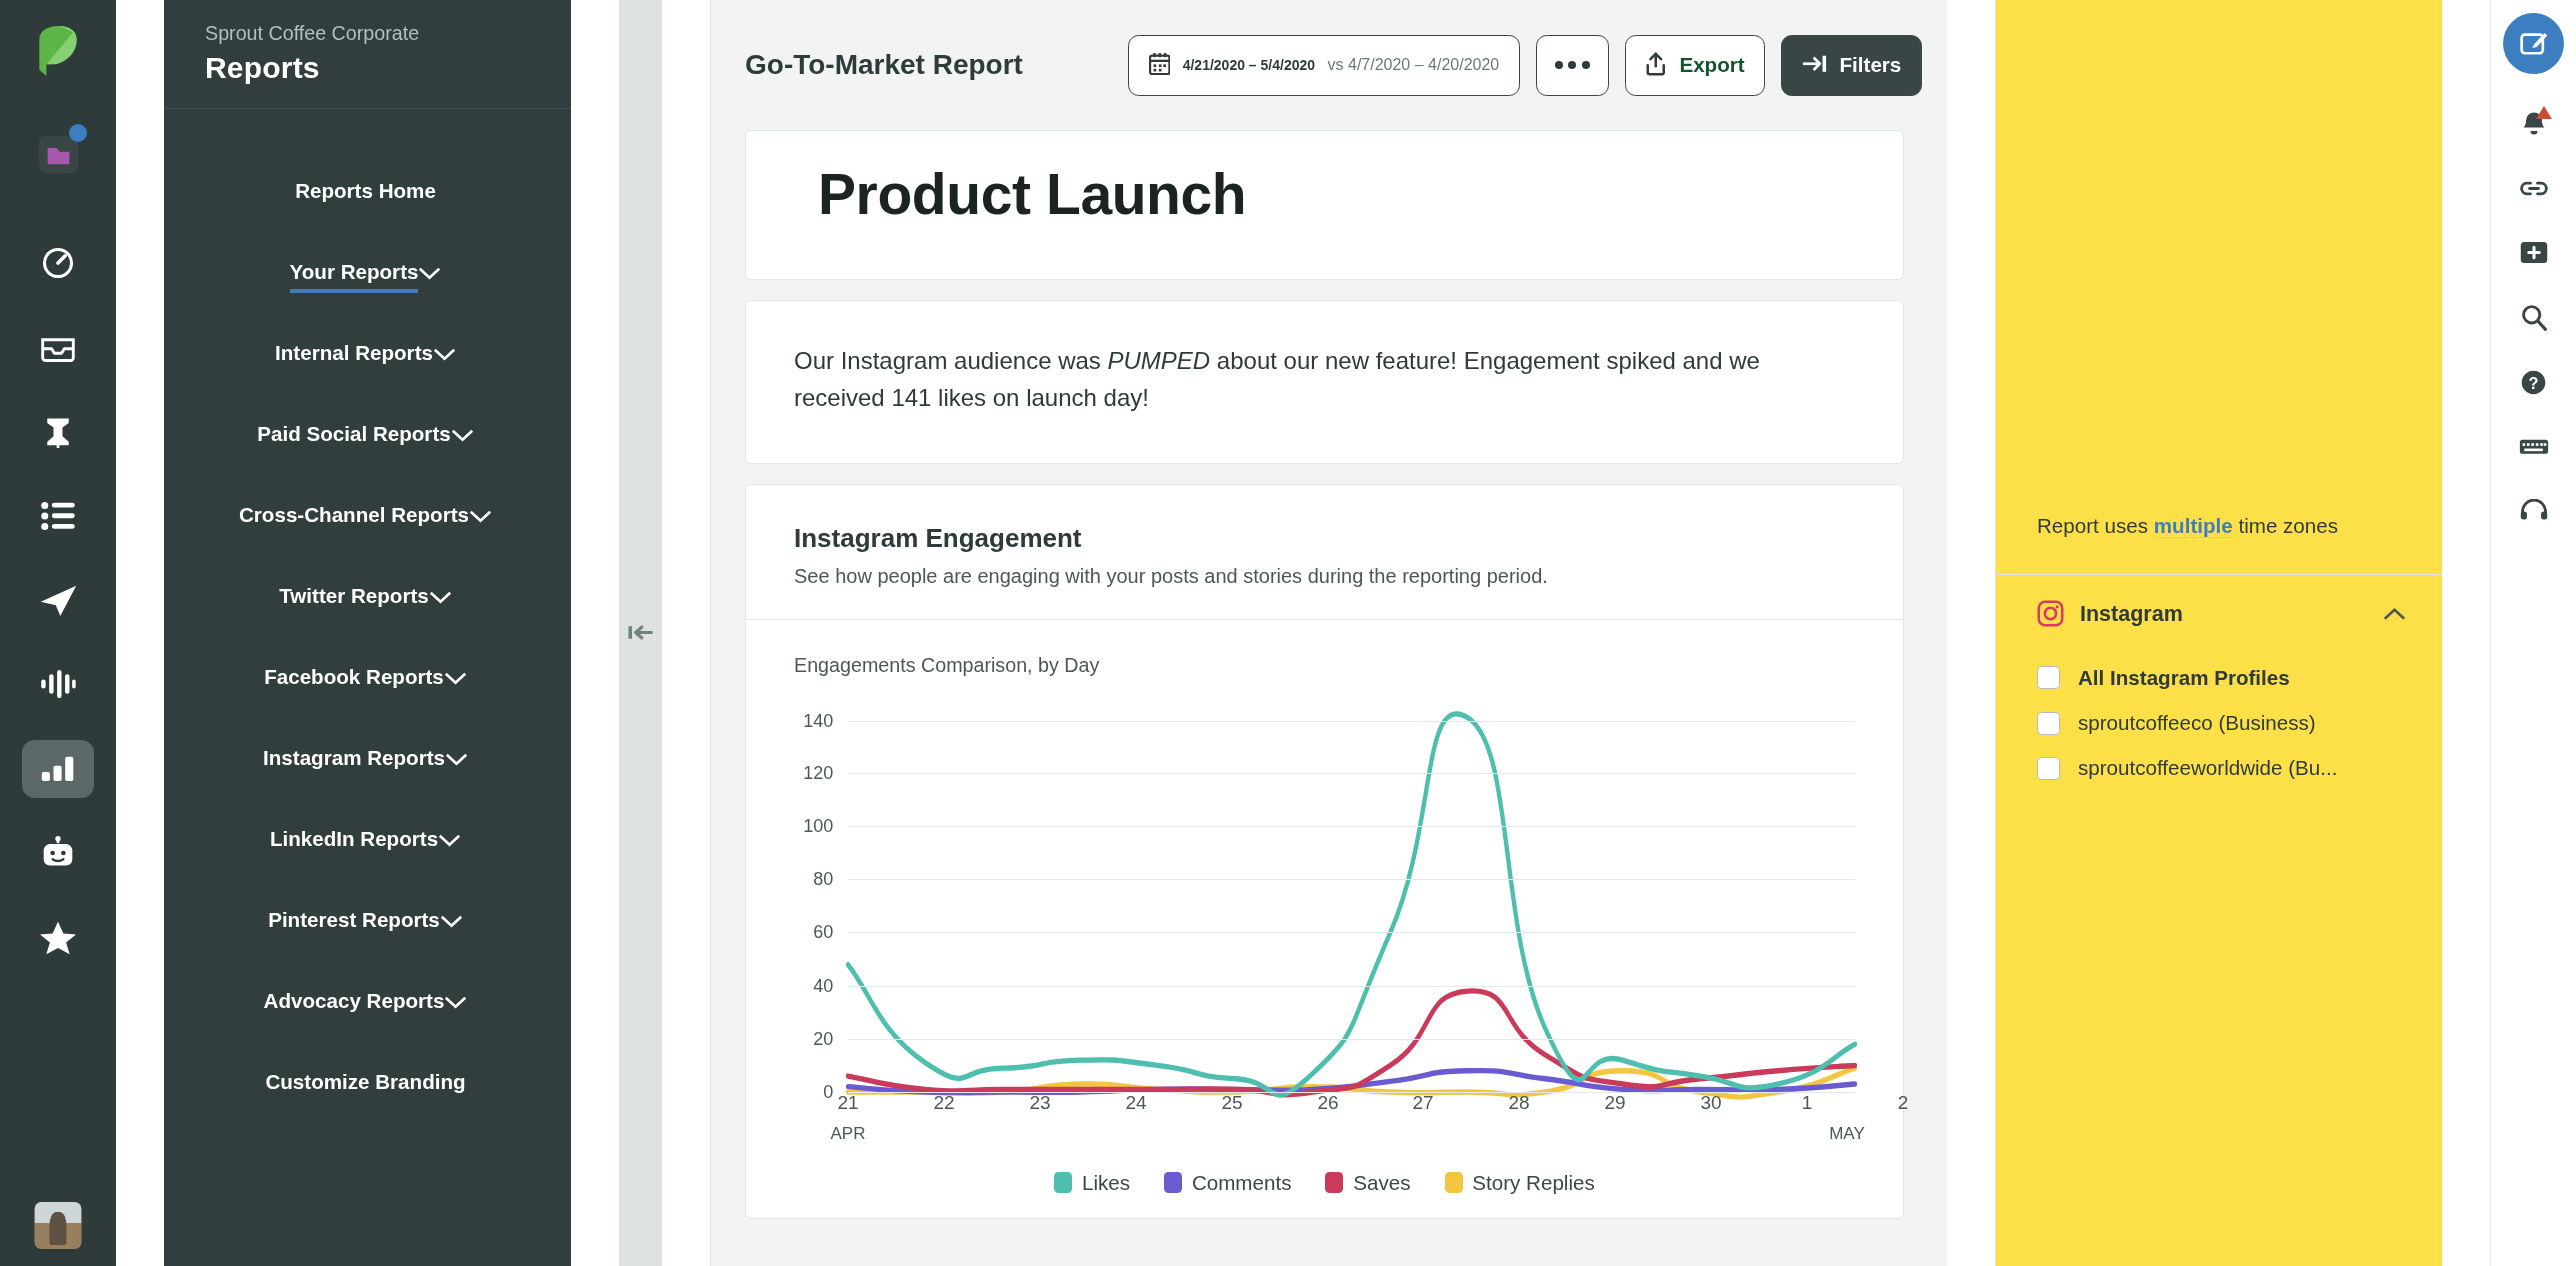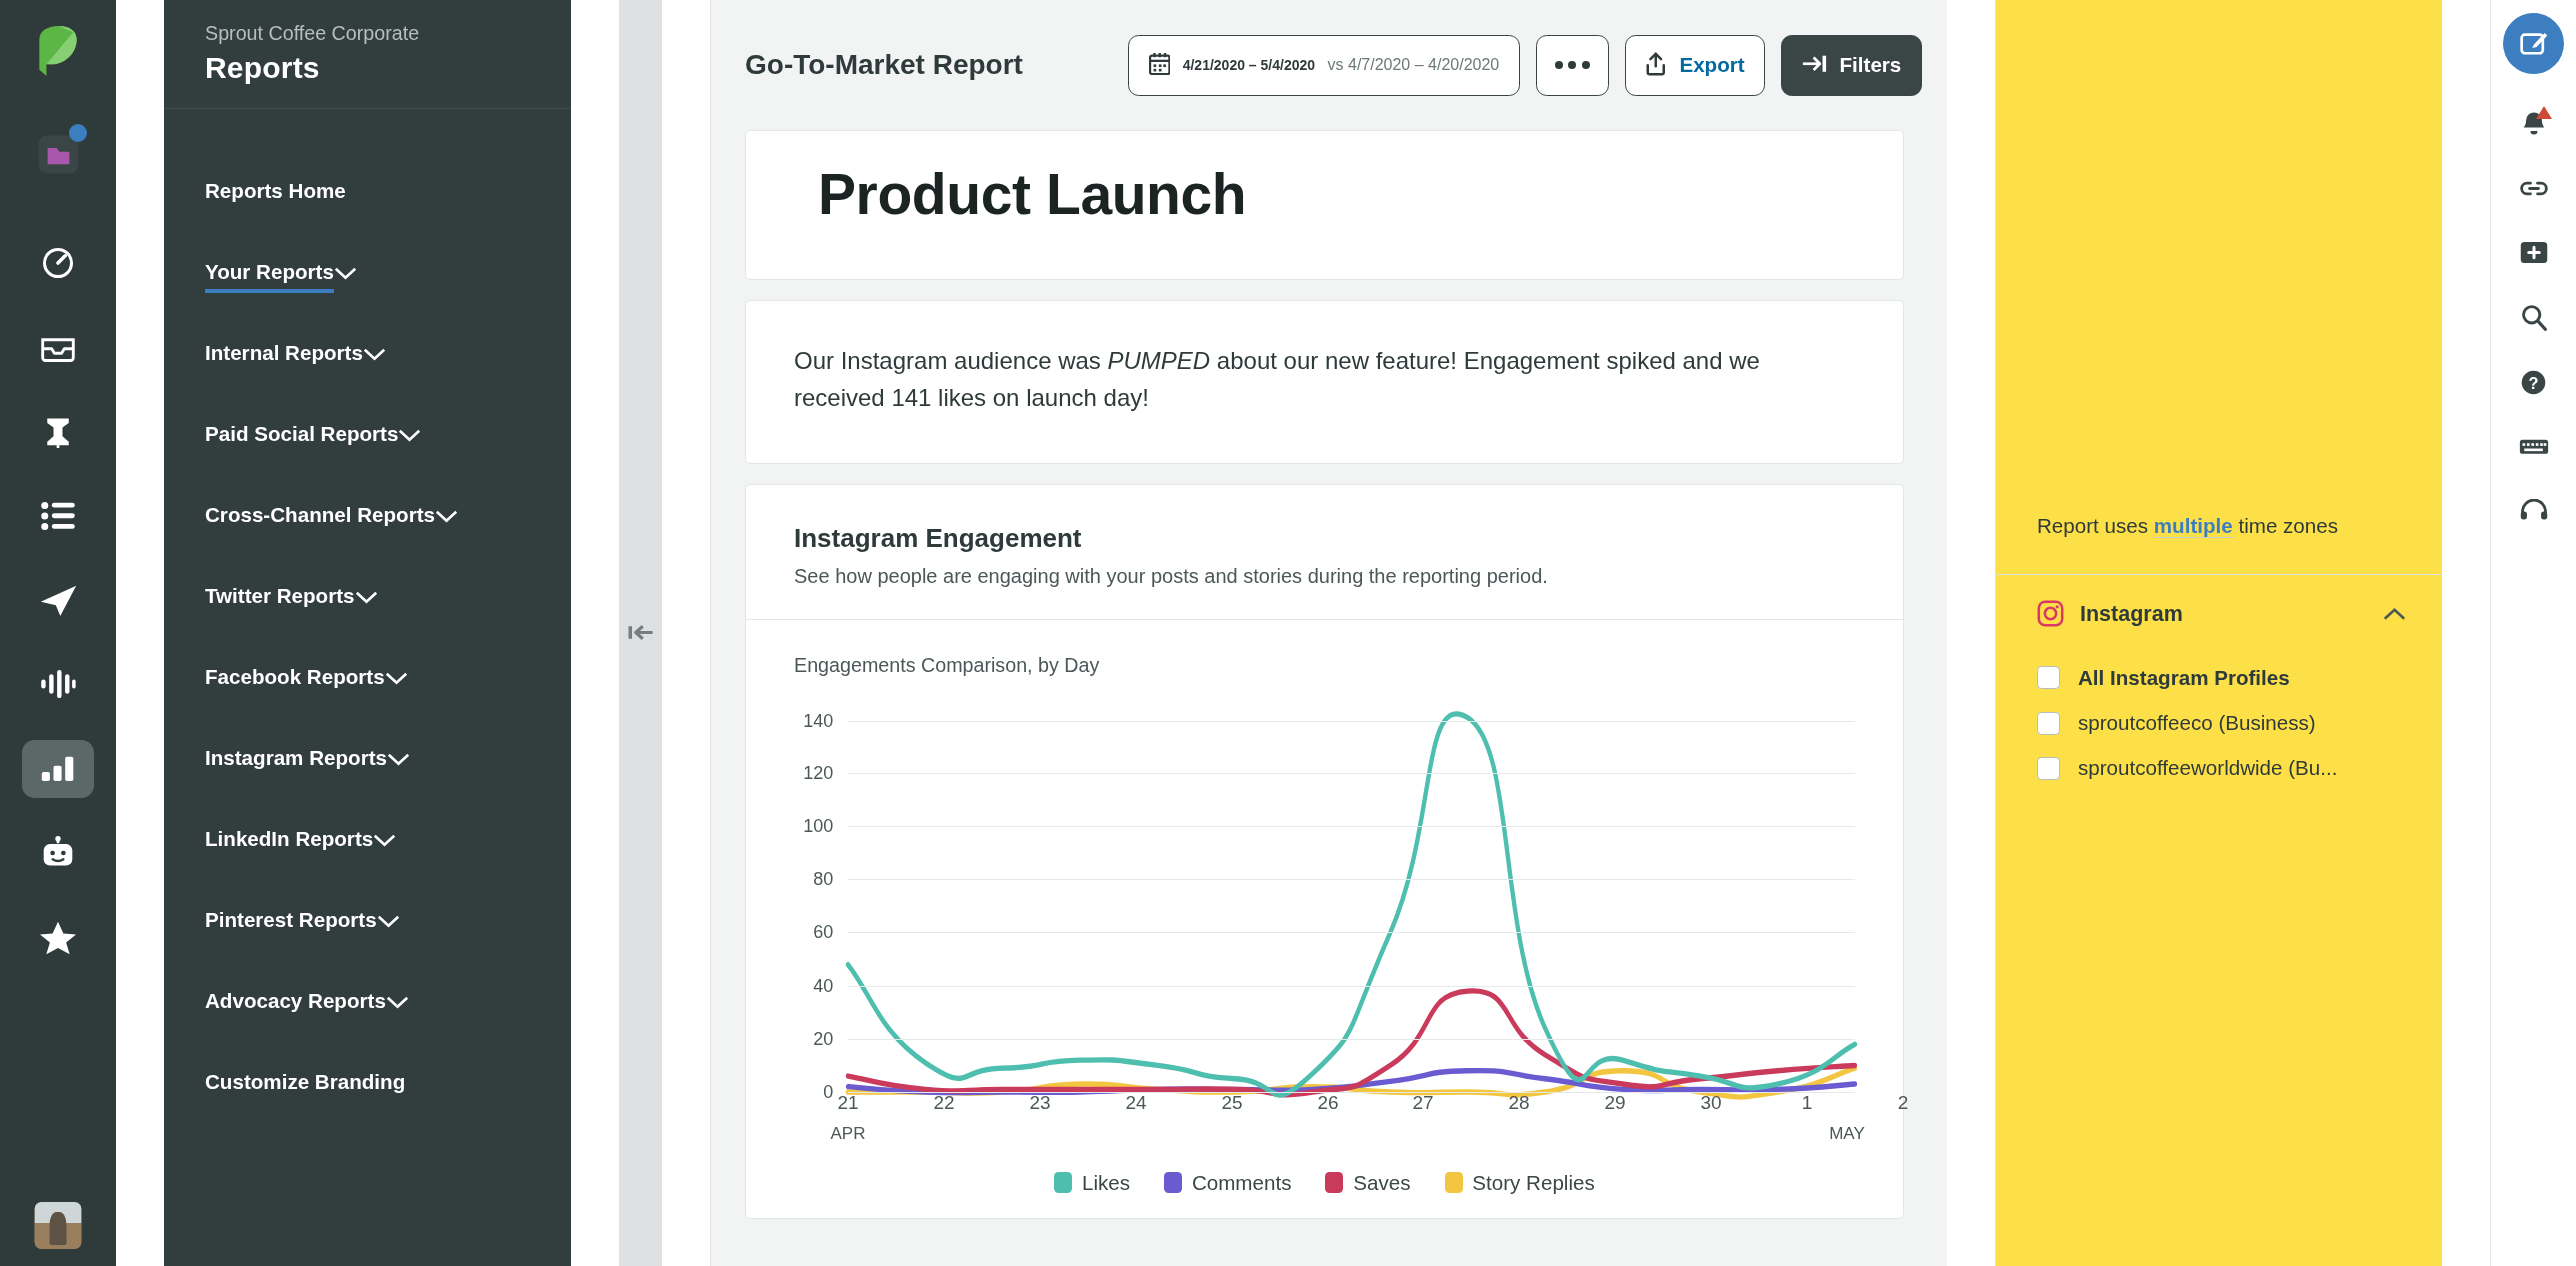--- a/index.html
+++ b/index.html
@@ -51,21 +51,21 @@
   .nav-panel {
     width: 407px; flex: 0 0 407px;
     background: #323d3d; color: #ffffff;
     display: flex; flex-direction: column;
   }
   .nav-head { padding: 21.5px 41px 23px 41px; border-bottom: 0.9px solid #404b4b; }
   .nav-org { font-size: 19.7px; color: #b6bebe; margin-bottom: 6.3px; }
   .nav-title { font-size: 30px; font-weight: bold; letter-spacing: 0.2px; }
   .nav-list { padding-top: 43px; }
   .nav-item {
-    display: flex; align-items: center; justify-content: flex-start;
+    display: flex; align-items: center; justify-content: center;
     padding: 0 45px 0 41px; height: 81px;
     font-size: 20.6px; font-weight: bold; cursor: pointer;
   }
   .nav-item .lbl { position: relative; padding-bottom: 2.7px; }
   .nav-item.sel .lbl::after {
     content: ""; position: absolute; left: 0; right: 0; bottom: -6.3px;
     height: 3.6px; background: #3d7ec1;
   }
   .chev { color: #ffffff; display: flex; }
 
@@ -96,21 +96,21 @@
   .pill {
     background: #ffffff; border: 1.8px solid #3a4545; border-radius: 10.7px;
     height: 61px; display: flex; align-items: center; gap: 12.5px;
     padding: 0 19.7px; cursor: pointer;
   }
   .date-main { font-size: 14px; font-weight: bold; color: #2f3a3a; white-space: nowrap; }
   .date-vs { font-size: 16px; color: #6d7878; white-space: nowrap; }
   .pill.sq { padding: 0 18px; }
   .dots { display: flex; gap: 5.4px; }
   .dots i { width: 8px; height: 8px; border-radius: 50%; background: #2f3a3a; display:block; }
-  .btn-lbl { font-size: 20.6px; font-weight: bold; color: #0369a1; }
+  .btn-lbl { font-size: 20.6px; font-weight: bold; color: #14532d; }
   .pill.dark { background: #3a4545; border-color: #3a4545; }
   .pill.dark .btn-lbl { color: #ffffff; }
 
   .content-scroll {
     flex: 1 1 auto; overflow: hidden; position: relative;
     display: flex;
   }
   .doc-col { flex: 1 1 auto; min-width: 0; padding: 0 34px; }
   .card {
     background: #ffffff; border: 0.9px solid #e3e6e6; border-radius: 5.4px;

